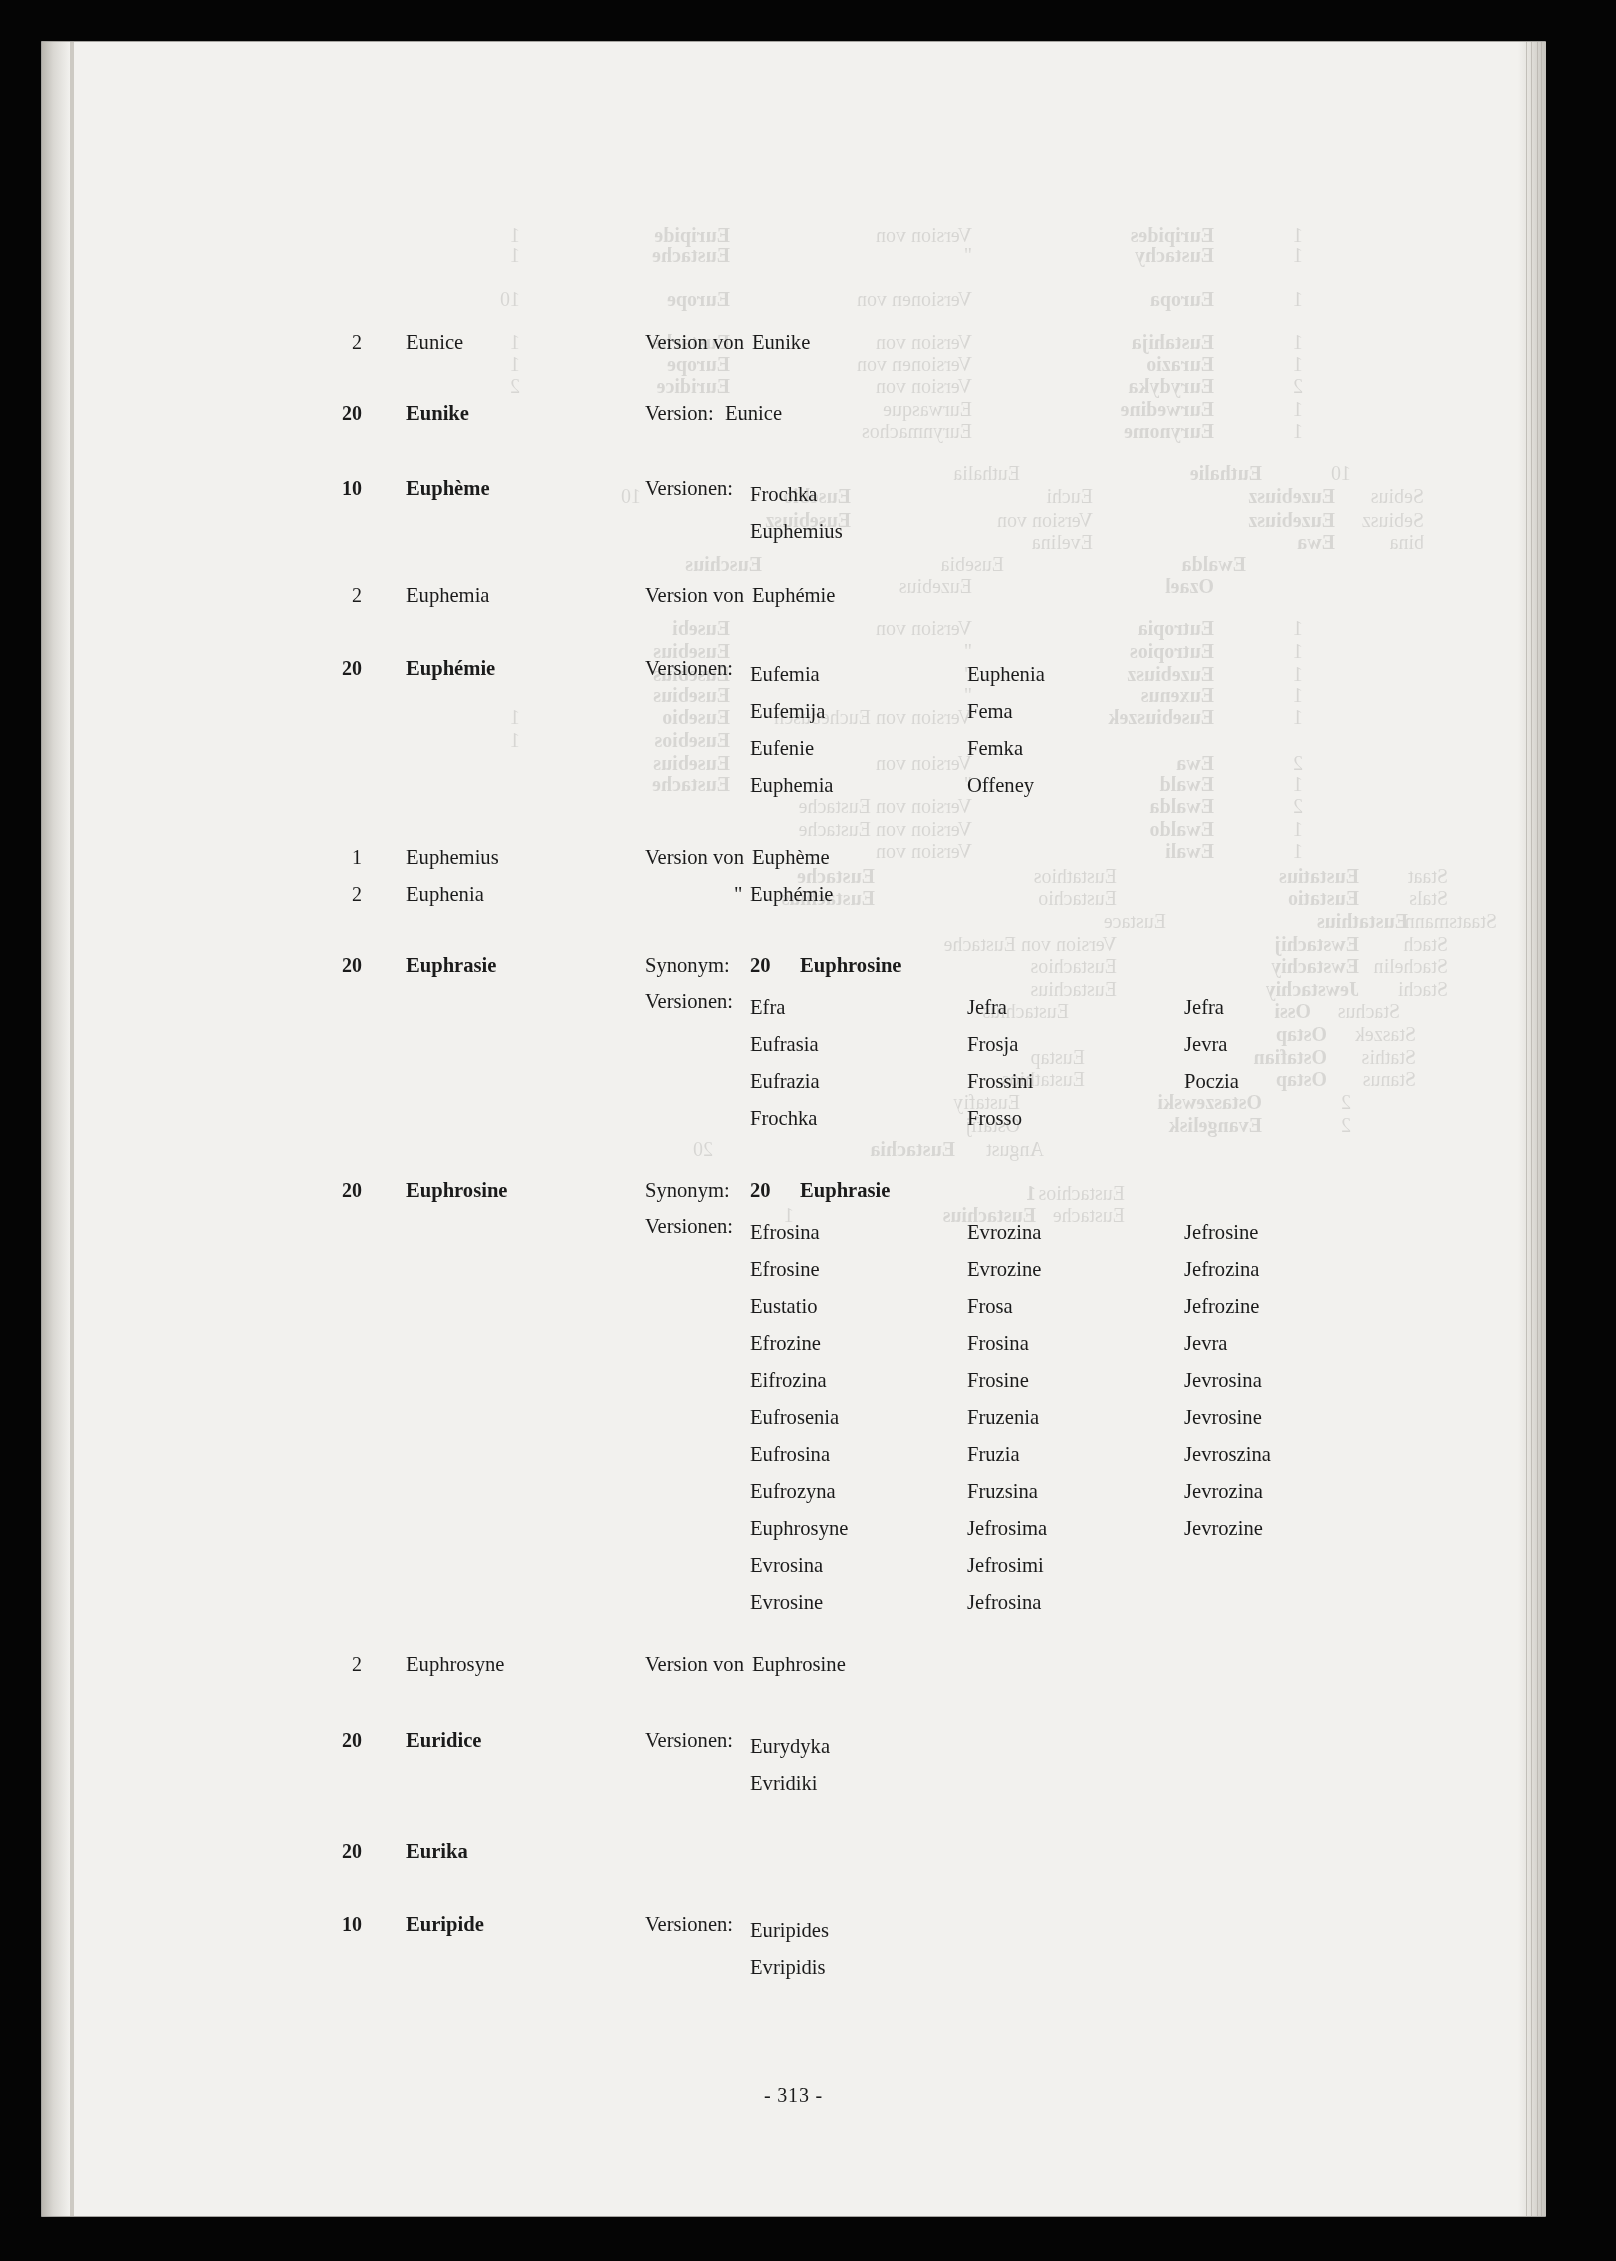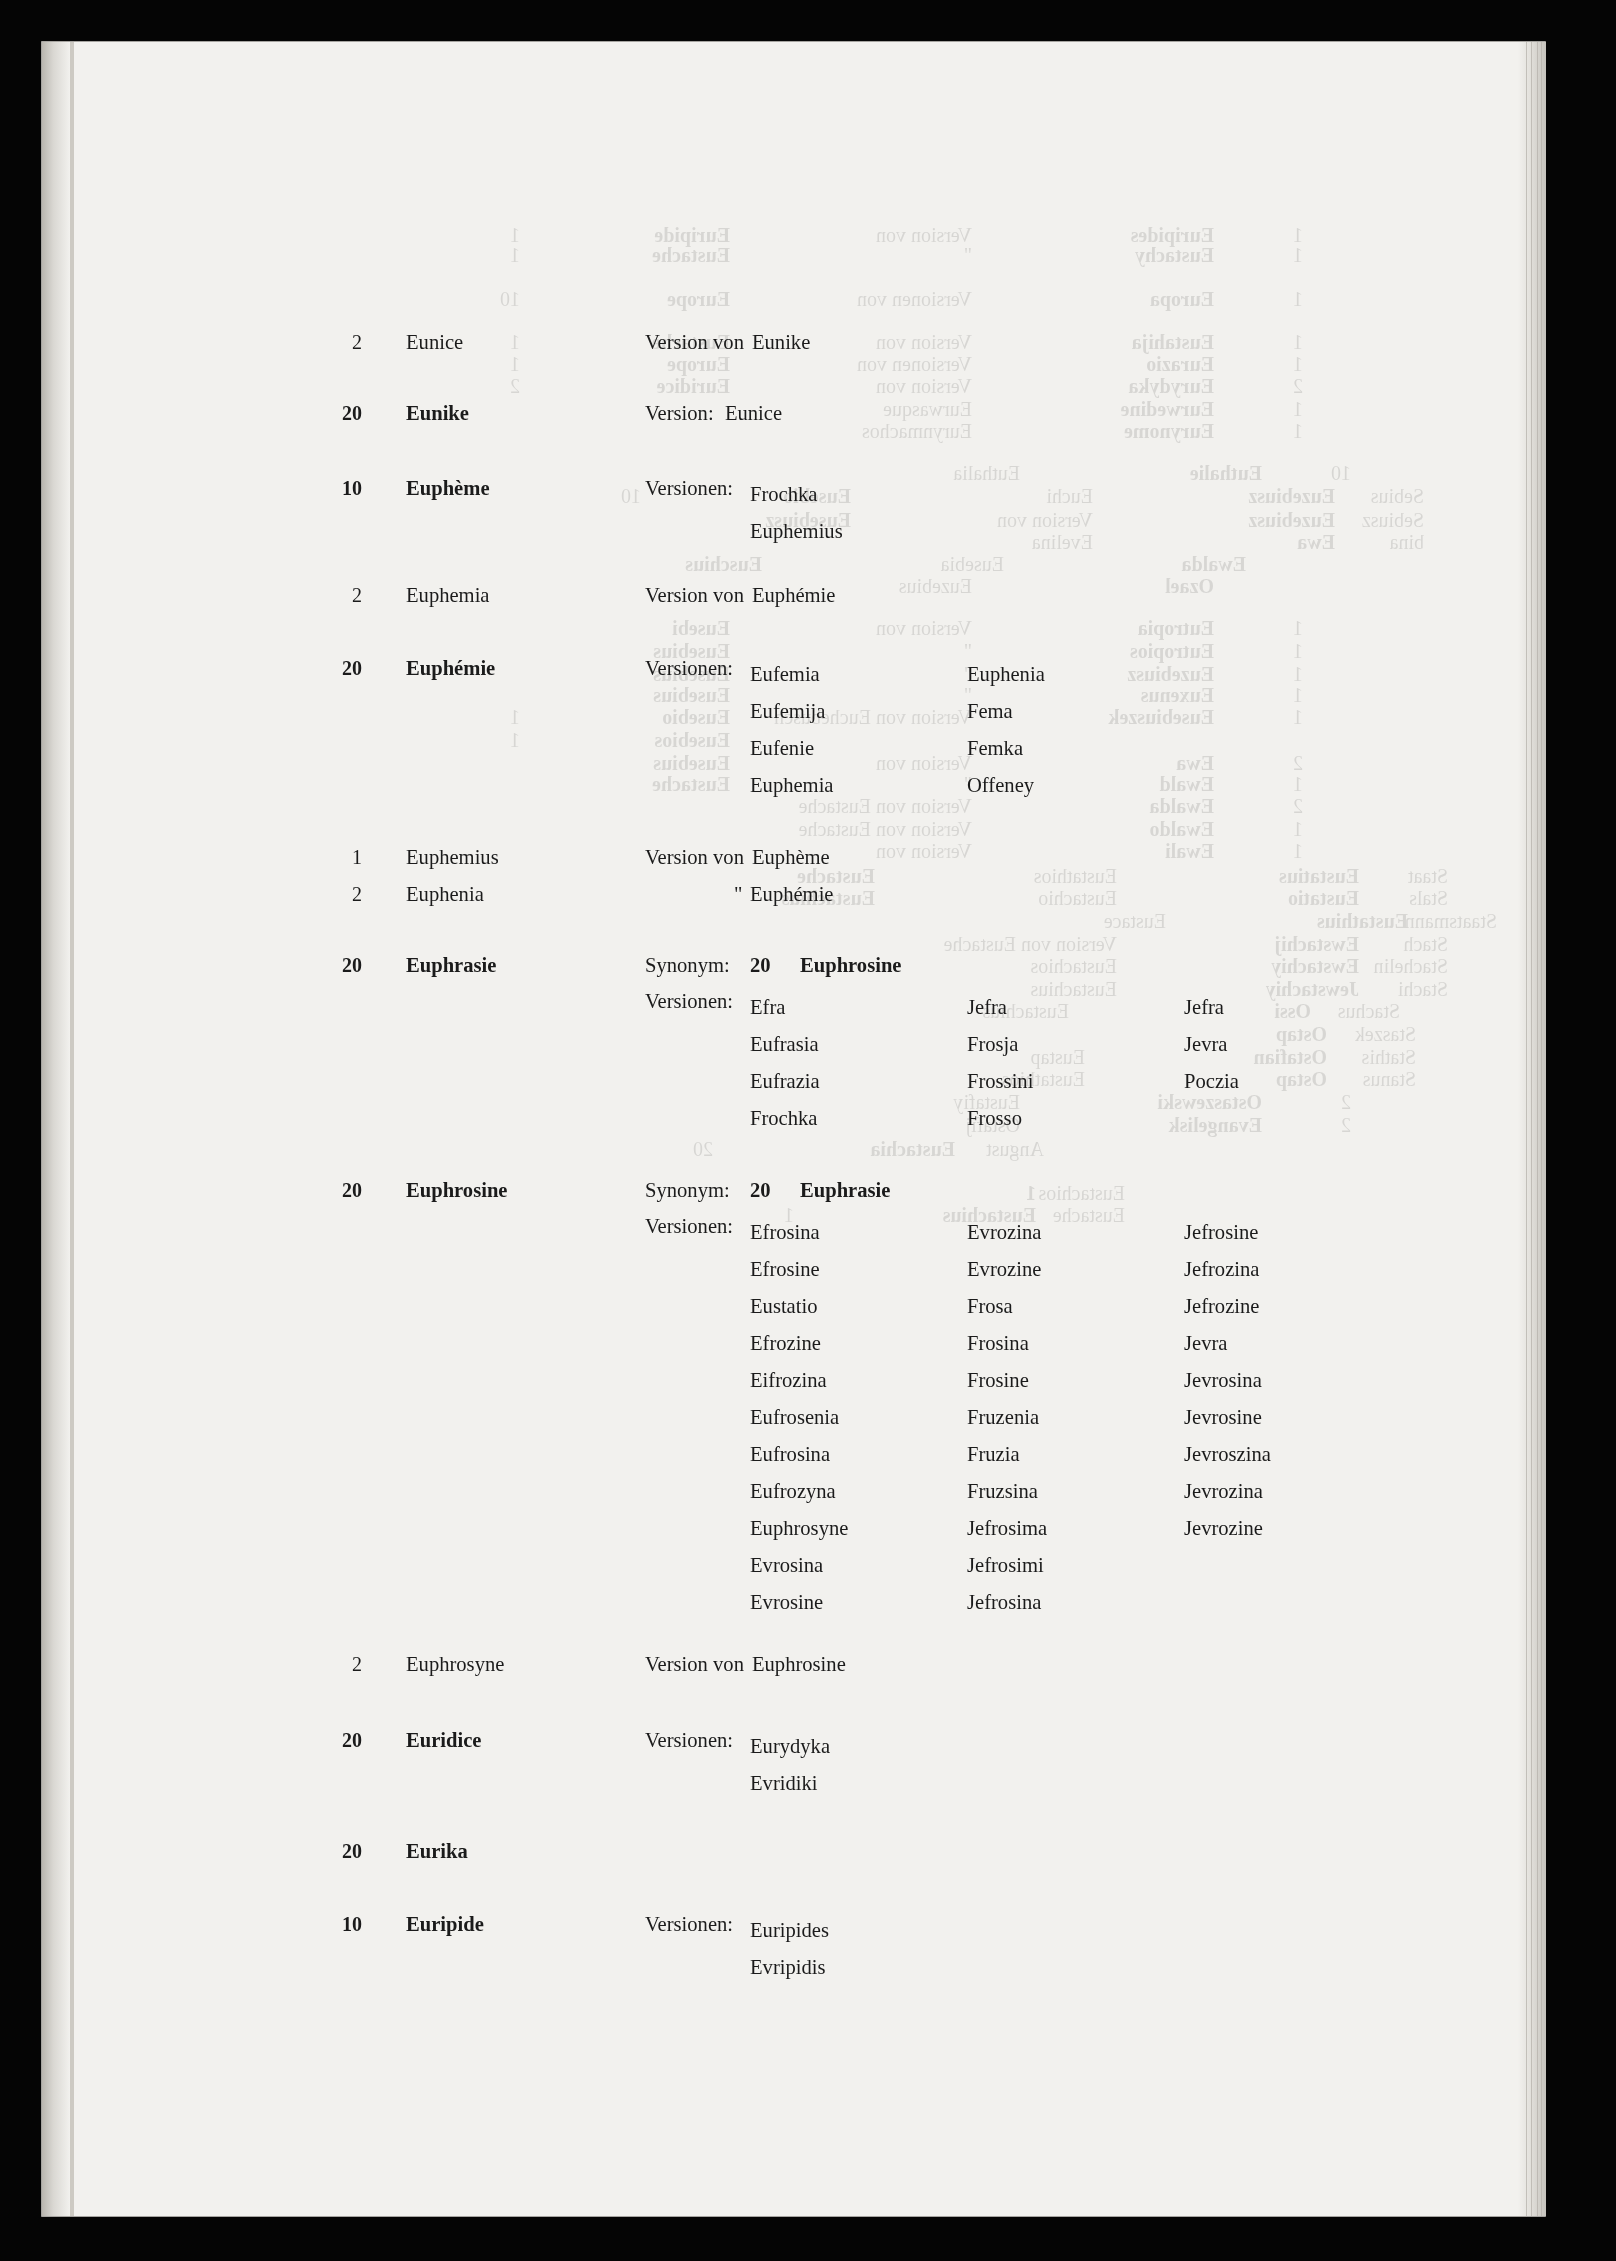--- a/index.html
+++ b/index.html
@@ -399,16 +399,17 @@
     <div class="entry" style="left:242px; top:1870px;">
       <div class="col-num bold">10</div>
       <div class="col-name bold">Euripide</div>
       <div class="col-label" style="width:105px;">Versionen:</div>
       <div class="vcol colA">
         <div>Euripides</div>
         <div>Evripidis</div>
       </div>
     </div>
 
+    <div id="folio">- 313 -</div>
 
   </div>
 </div>
 
 
 </body></html>

